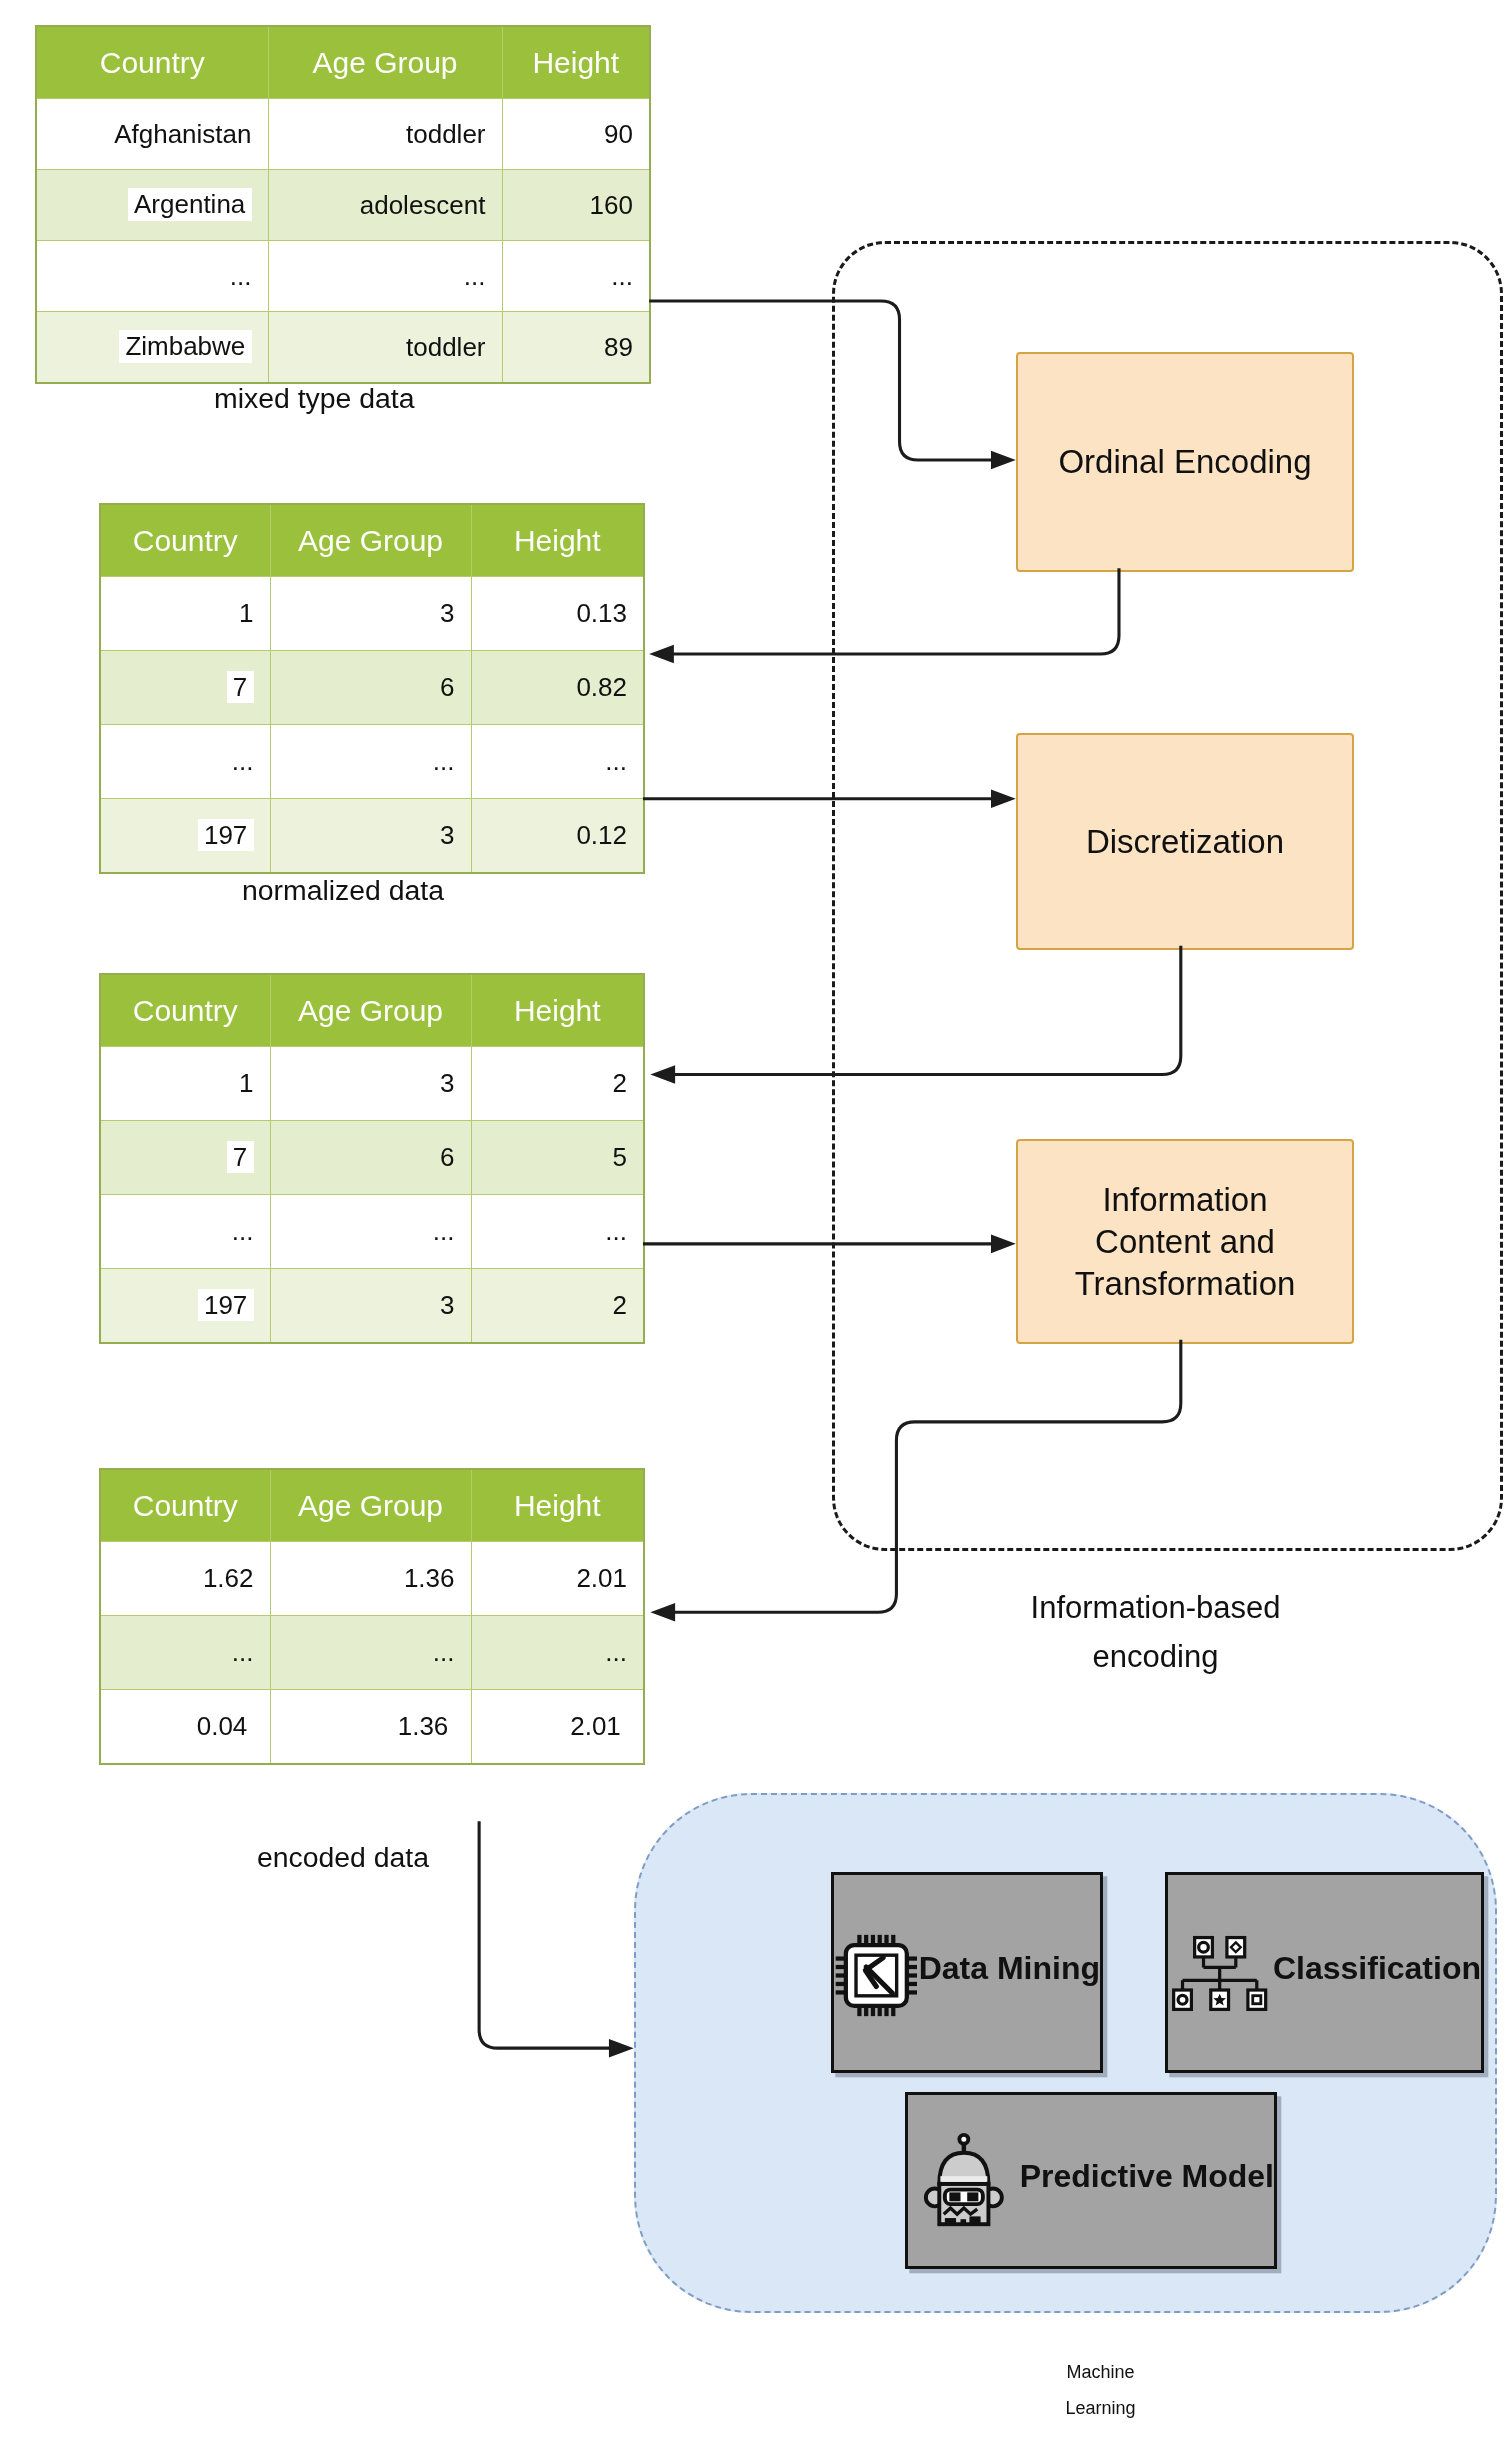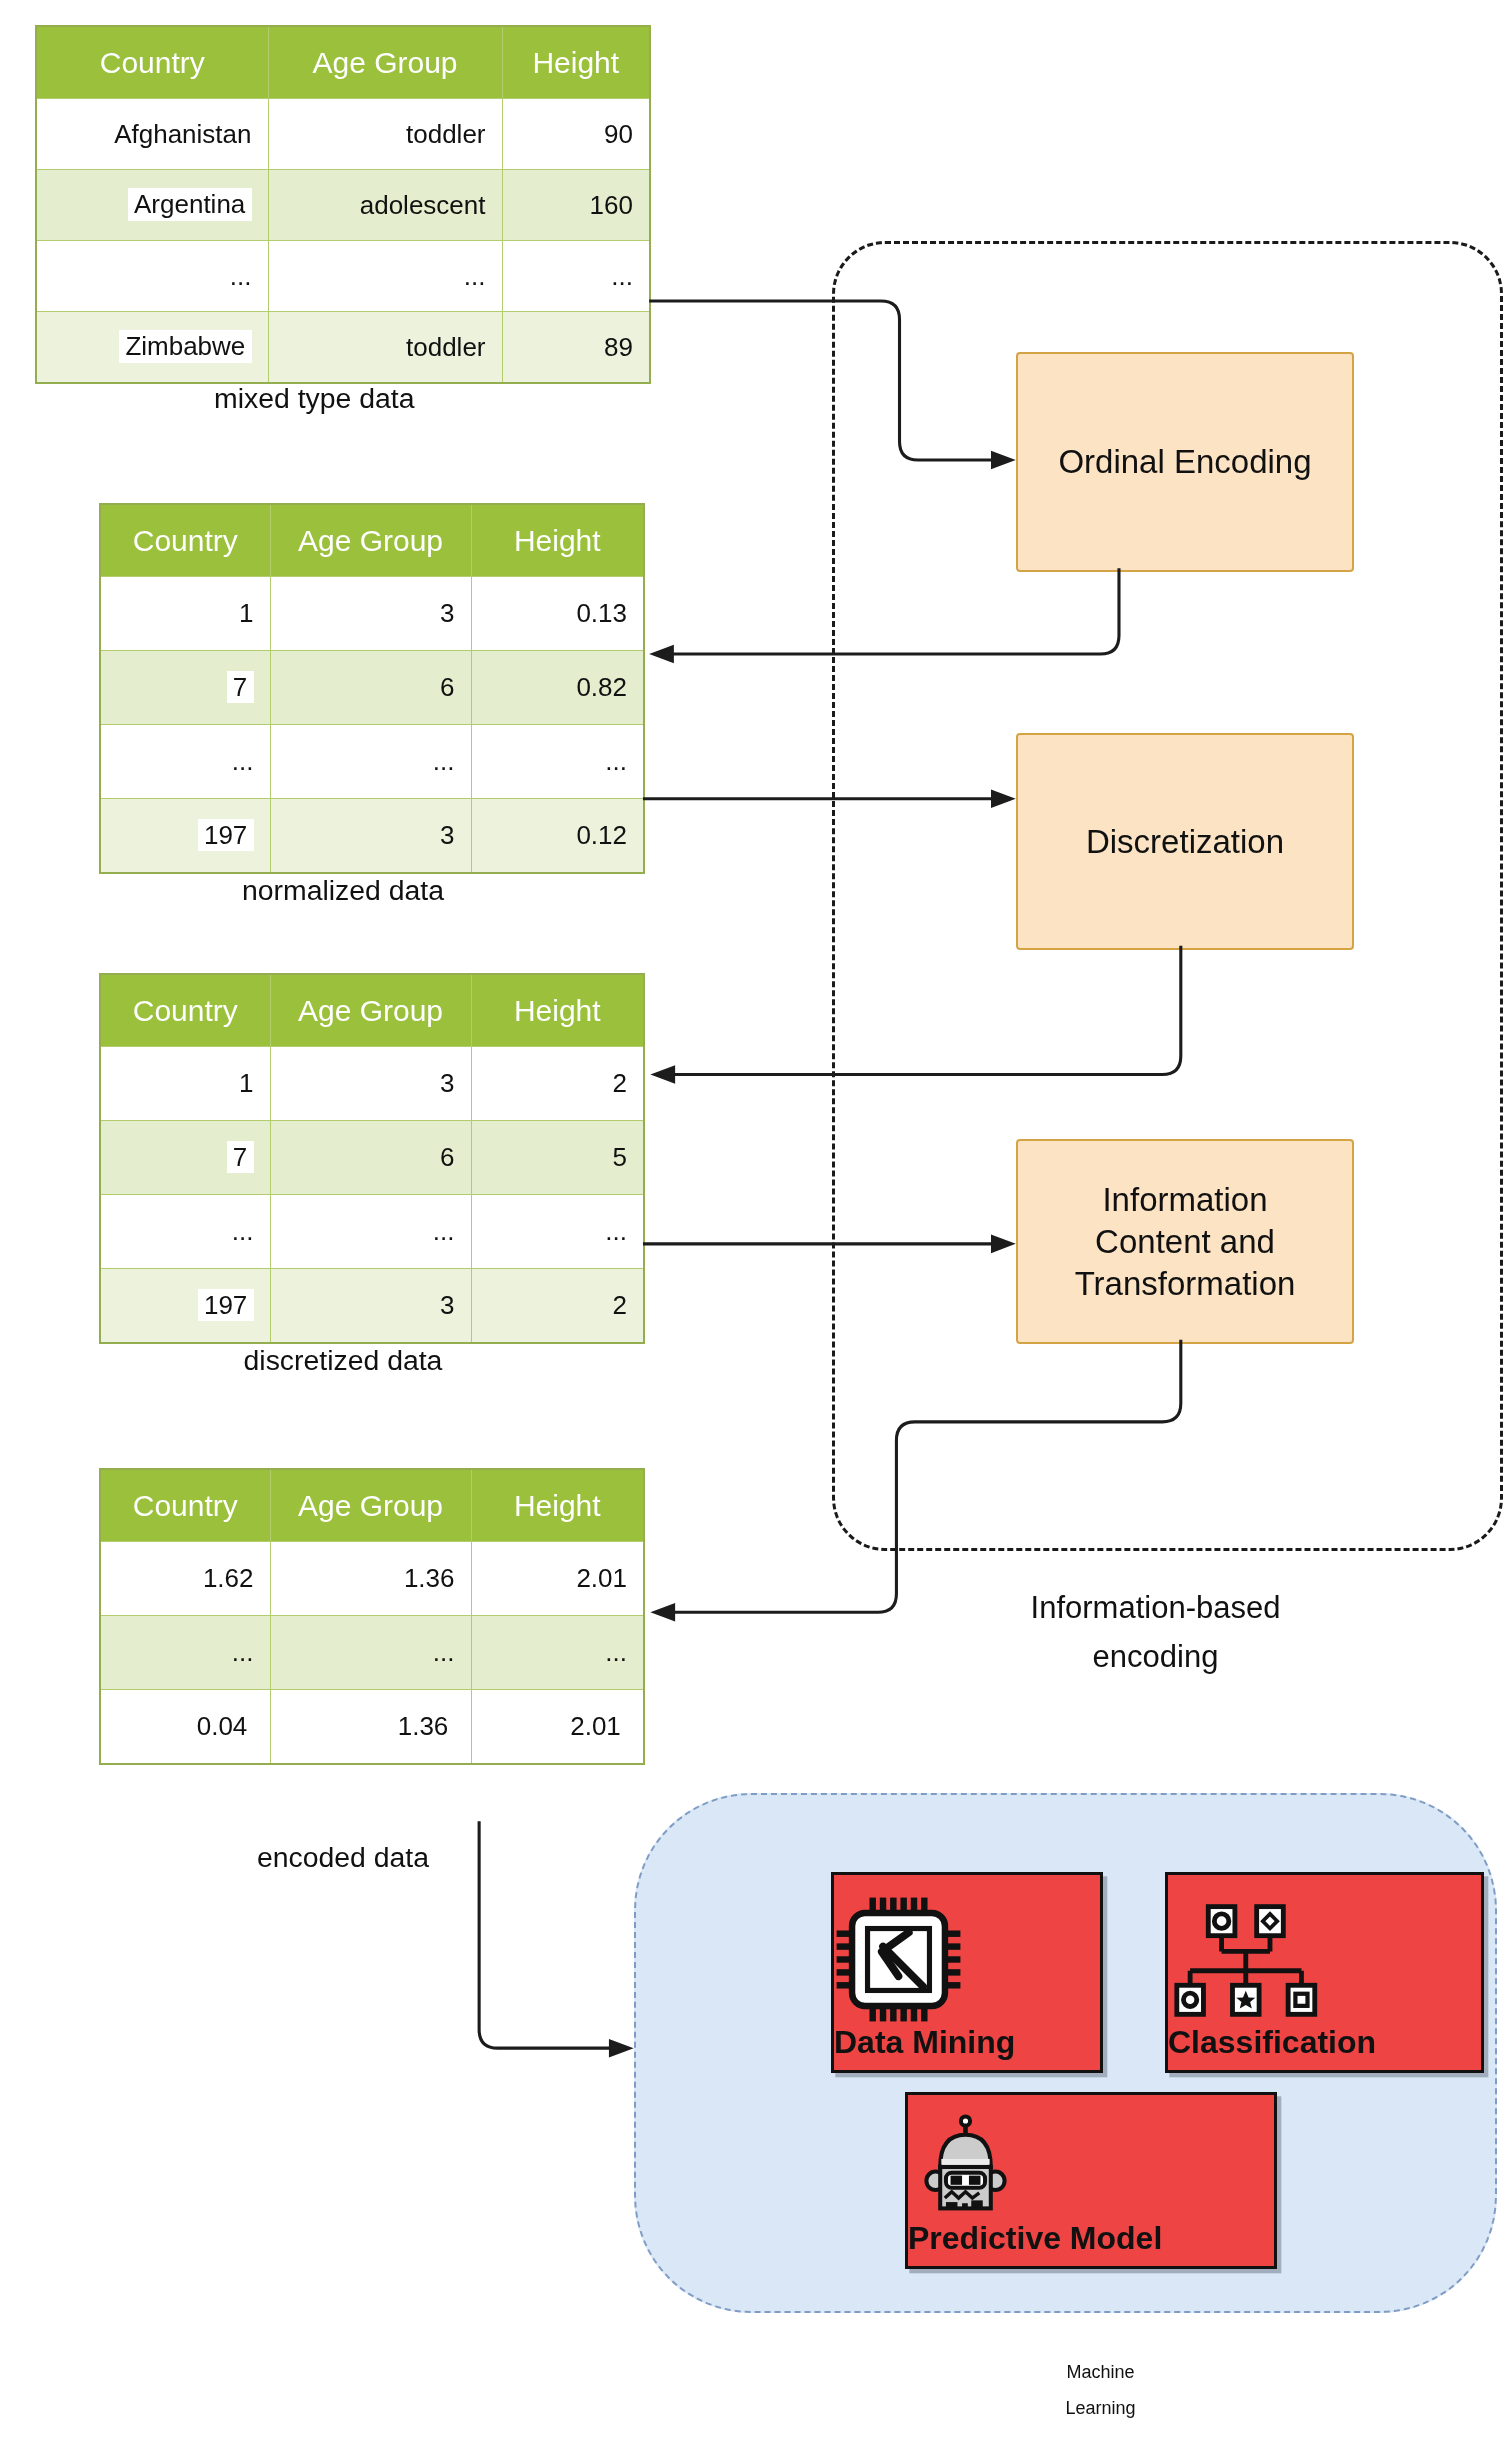--- a/index.html
+++ b/index.html
@@ -38,23 +38,23 @@
   .p1{left:1016px;top:352px;width:334px;height:216px;}
   .p2{left:1016px;top:733px;width:334px;height:213px;}
   .p3{left:1016px;top:1139px;width:334px;height:201px;}
   .enc-caption{position:absolute;left:862px;top:1583px;width:587px;
                font-size:31px;line-height:49px;text-align:center;}
 
   
   .blue-box{position:absolute;left:634px;top:1793px;width:859px;height:516px;
             background:var(--blue_fill);border:2.5px dashed var(--blue_border);
             border-radius:117px;}
-  .item{position:absolute;background:#ef4444;border:3.1px solid #111;
+  .item{position:absolute;background:#a3a3a3;border:3.1px solid #111;
         box-shadow:4.3px 4.3px 0 rgba(95,105,120,.45);
-        display:flex;flex-direction:column;align-items:flex-start;justify-content:flex-end;}
+        display:flex;flex-direction:row;align-items:center;justify-content:flex-end;}
   .item .lbl{font-weight:bold;font-size:32px;padding-bottom:8.7px;white-space:nowrap;}
   .item svg{margin-top:6.2px;}
   .dm{left:831px;top:1872px;width:266px;height:195px;}
   .cl{left:1125px;top:1872px;width:313px;height:195px;margin-left:40px;}
   .pm{left:905px;top:2092px;width:366px;height:171px;}
   .ml-caption{position:absolute;left:946px;top:2354px;width:309px;
               font-size:18px;line-height:36px;text-align:center;}
 
   
   #arrows{position:absolute;left:0;top:0;pointer-events:none;}
@@ -171,21 +171,20 @@
           <td><span>...</span></td>
           <td><span>...</span></td>
         </tr>
         <tr>
           <td><span class="hl">197</span></td>
           <td><span>3</span></td>
           <td><span>2</span></td>
         </tr>
       </tbody>
     </table>
-  <div class="caption c3">discretized data</div>
 
   <table class="dtable t4">
       <colgroup>
         <col style="width: 170px;">
         <col style="width: 201px;">
         <col style="width: 173px;">
       </colgroup>
       <thead>
         <tr>
           <th>Country</th>

